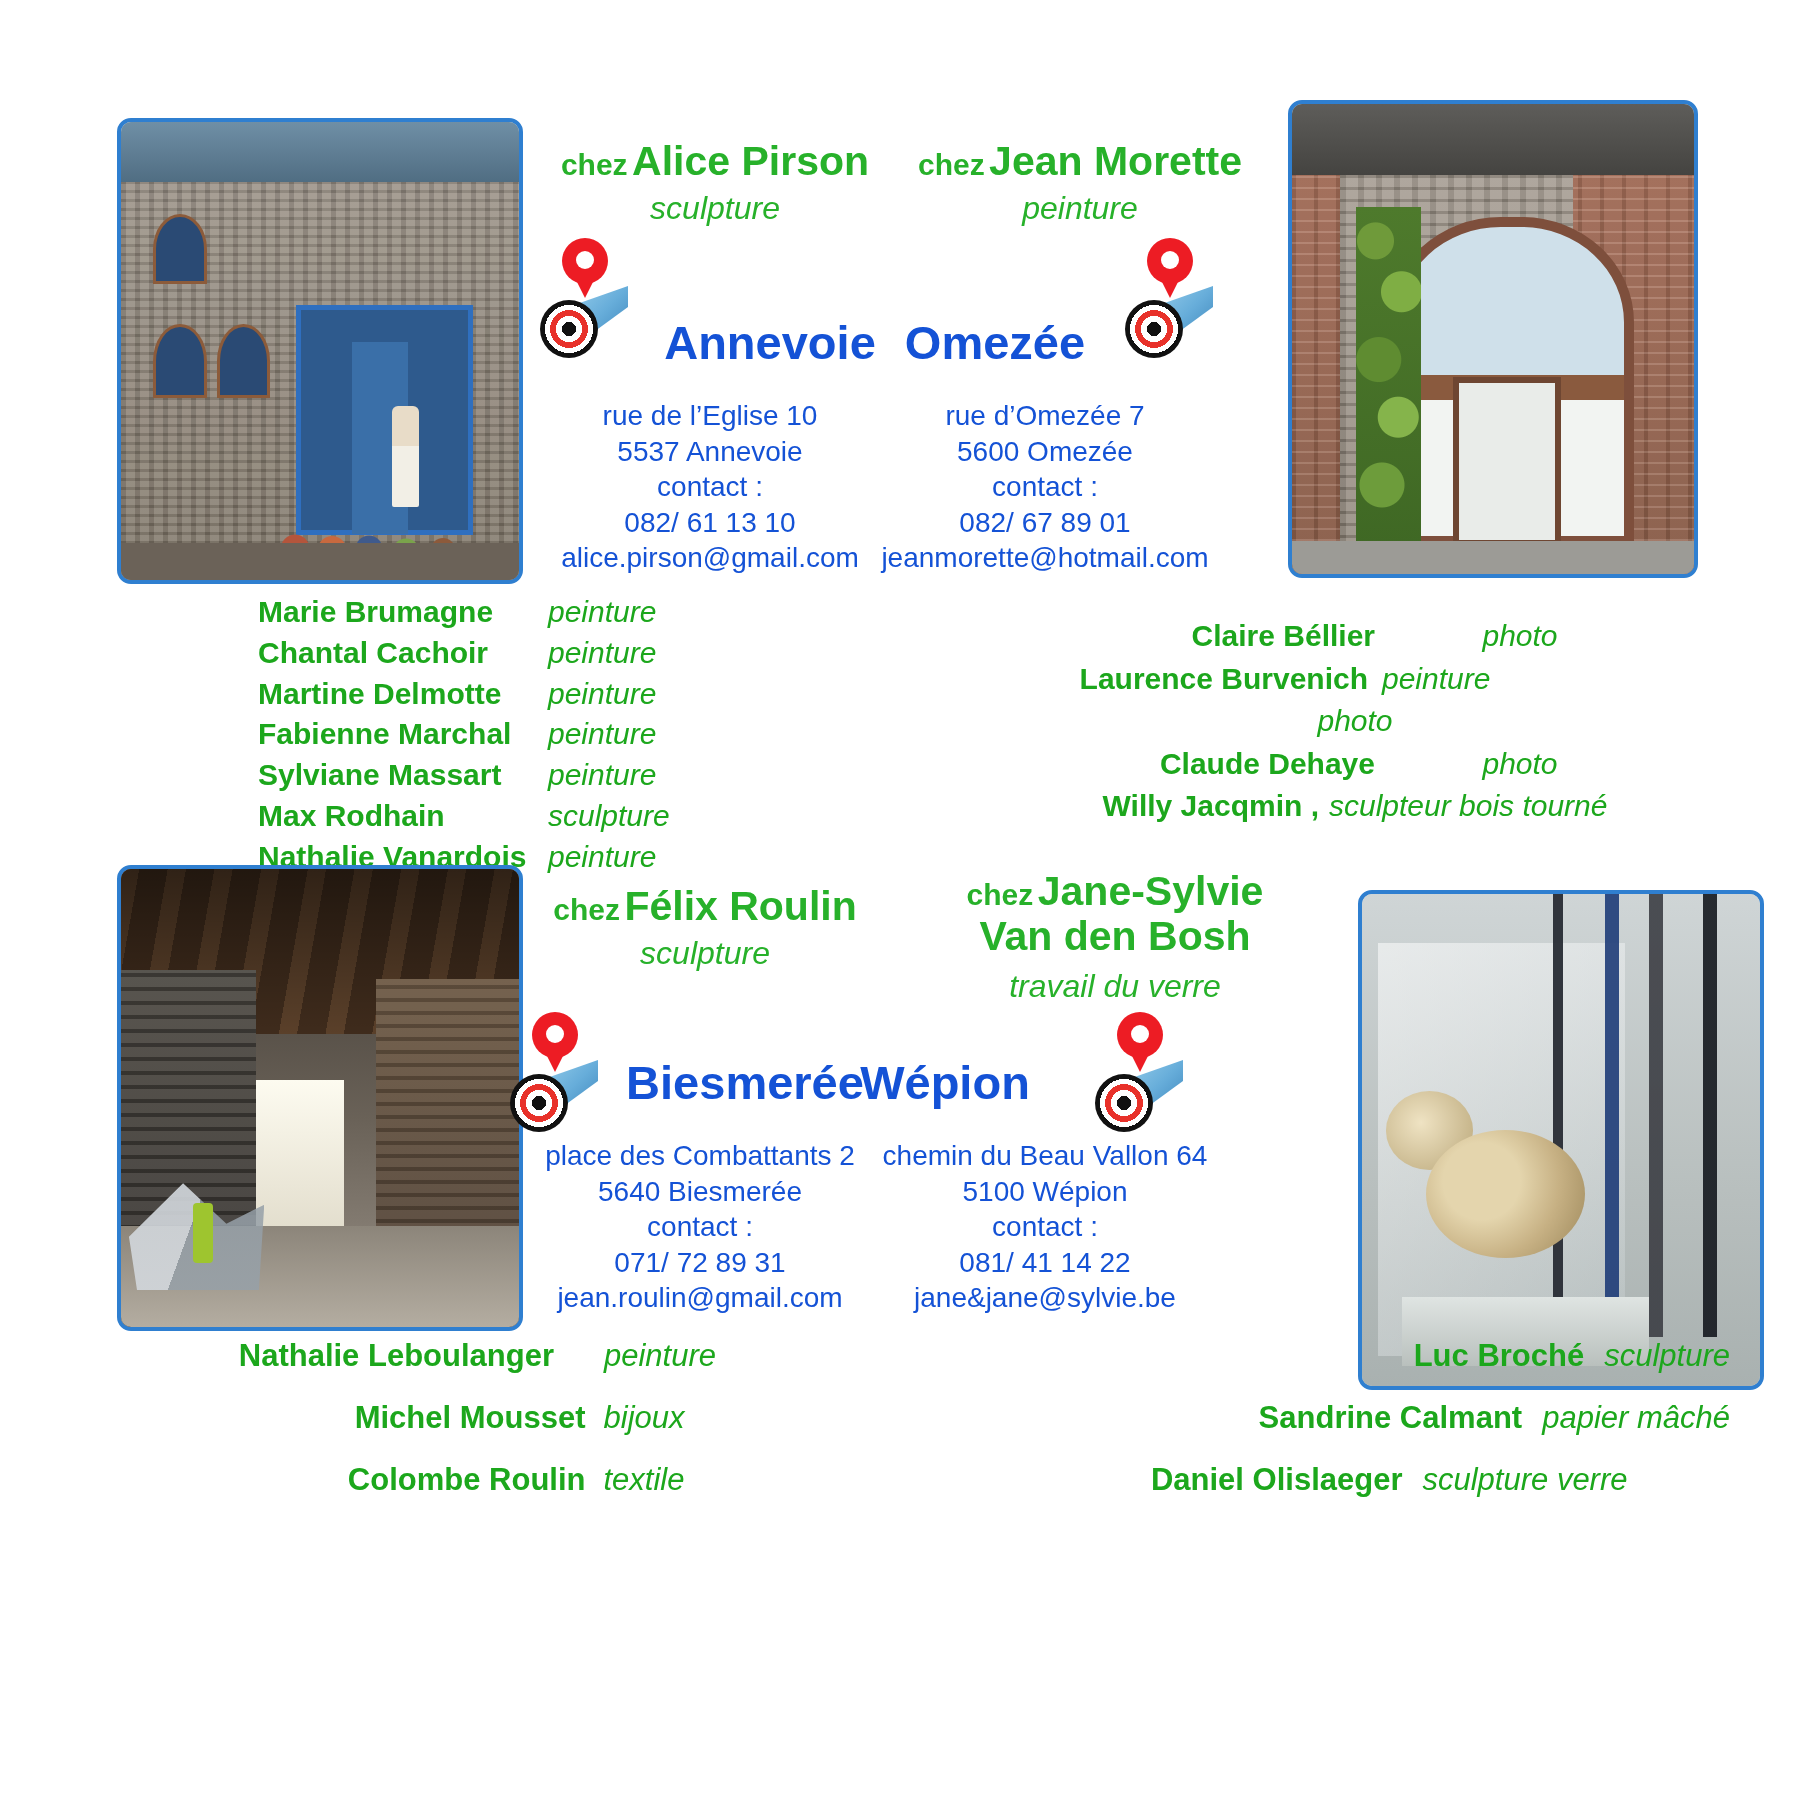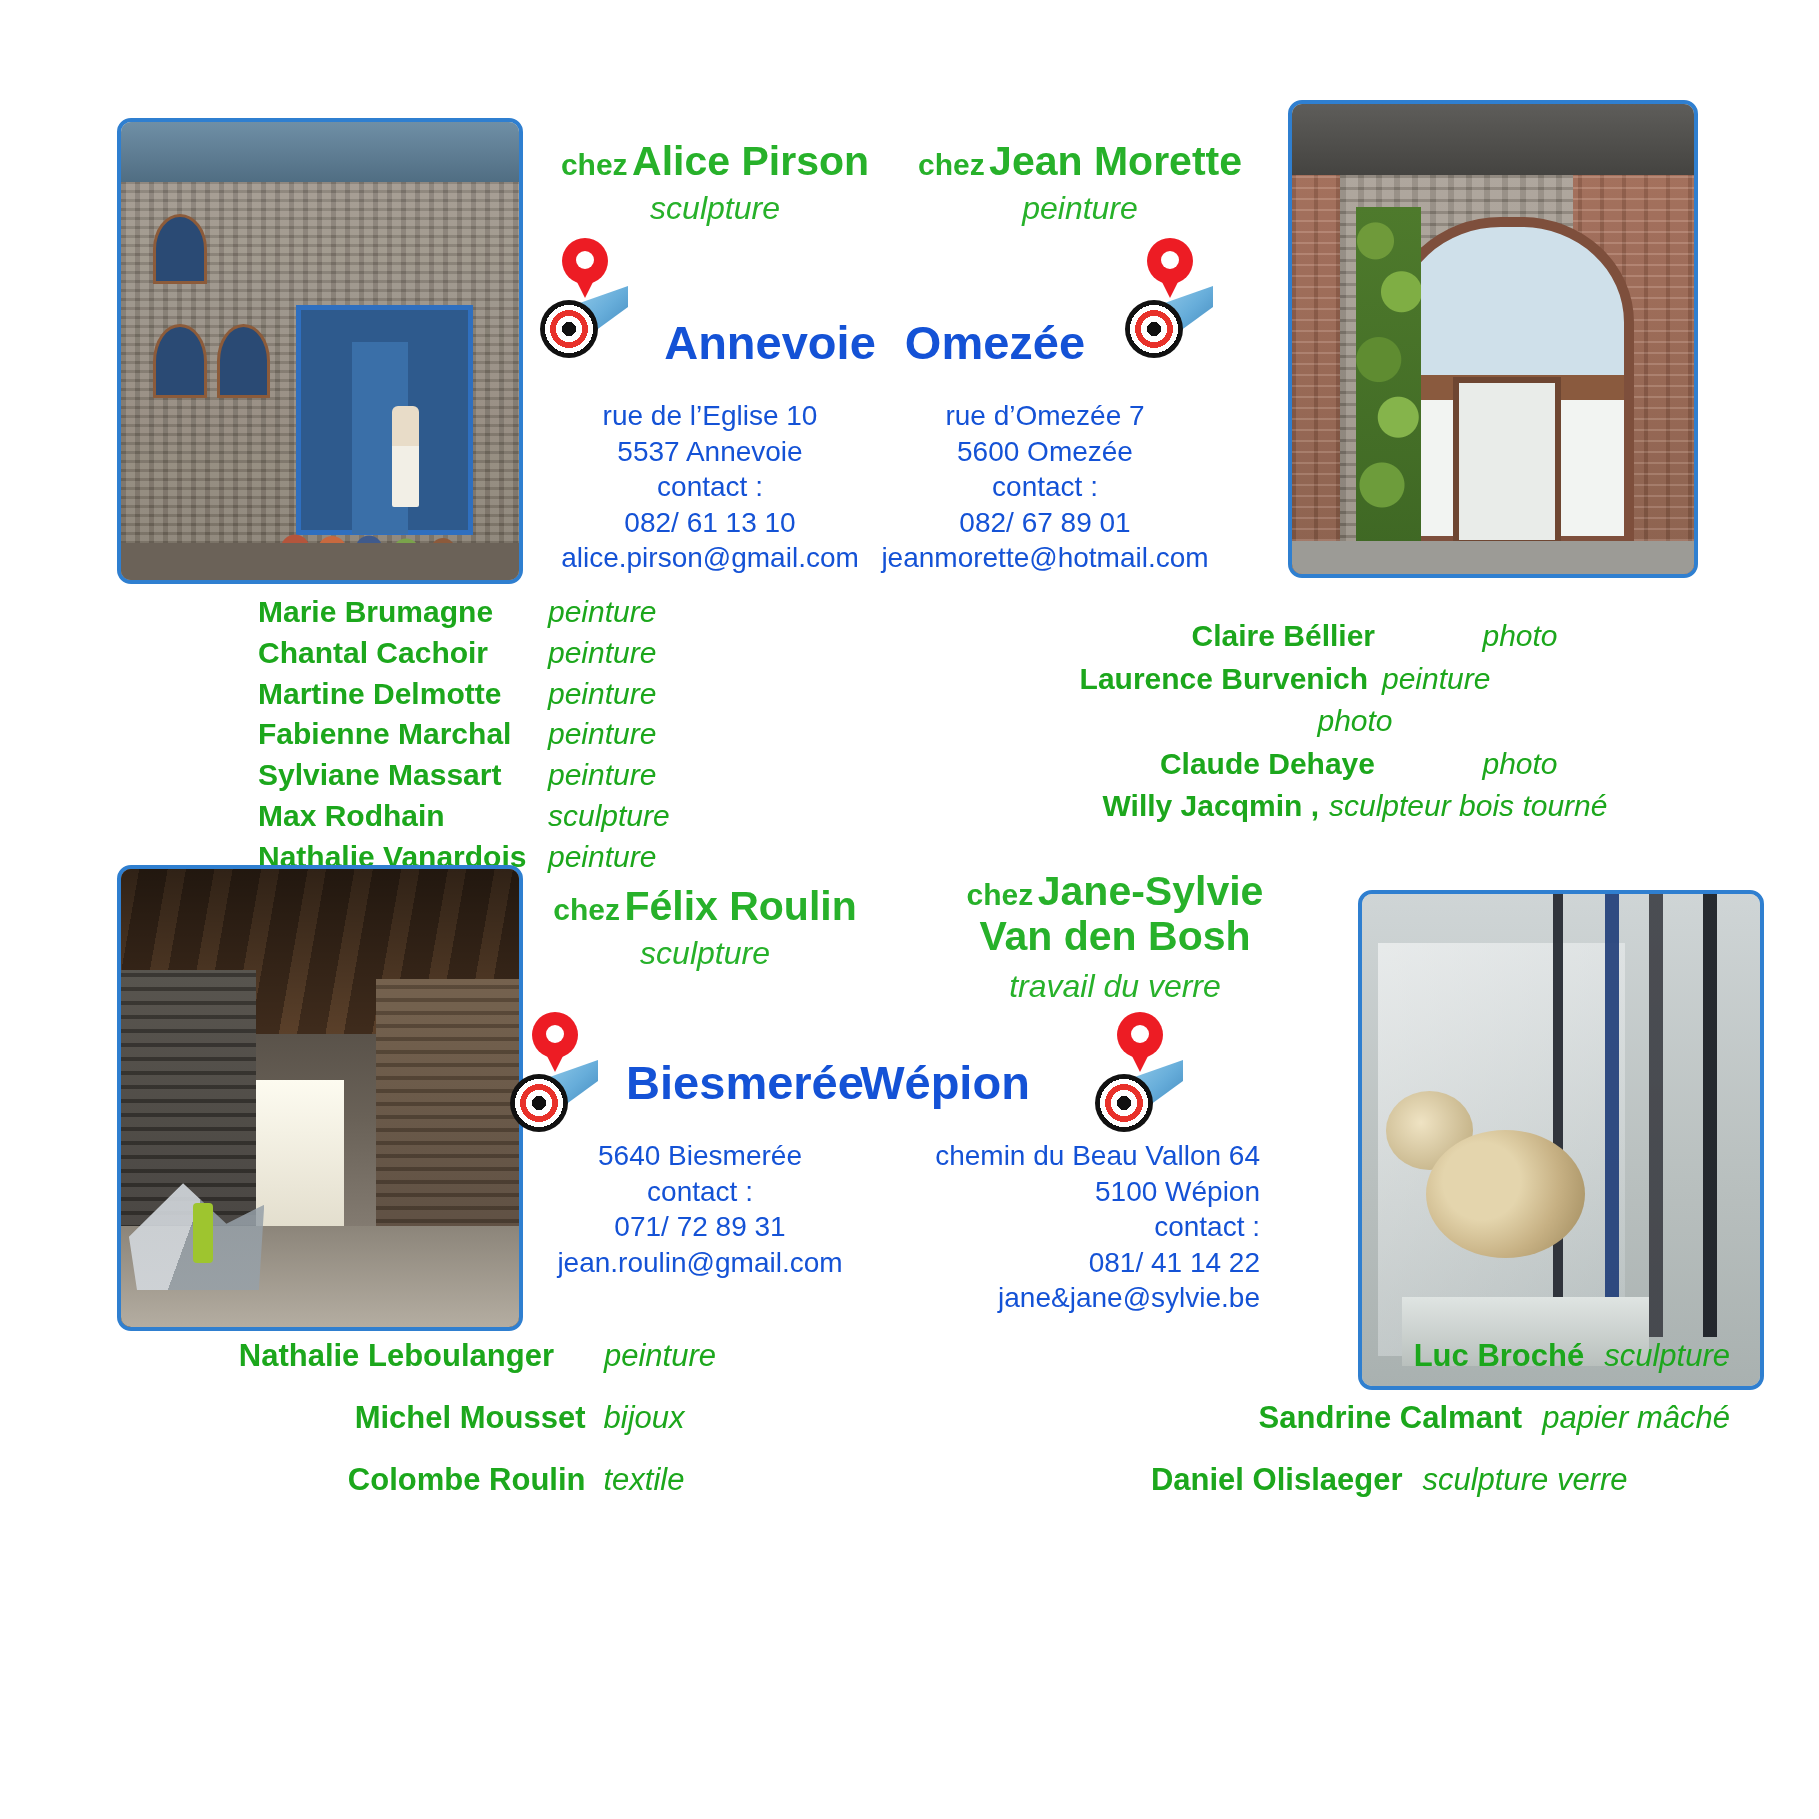--- a/index.html
+++ b/index.html
@@ -460,20 +460,21 @@
       <div class="pin-flag"></div>
       <div class="pin-marker">
           <div class="hole"></div>
         </div>
       <div class="pin-target"></div>
     </div>
 
     <div class="town" style="position:absolute;left:590px;top:155px;width:310px;text-align:center;">Biesmerée</div>
 
     <div class="addr" style="position:absolute;left:500px;top:238px;width:400px;text-align:center;">
+      <div>place des Combattants 2</div>
       <div>5640 Biesmerée</div>
       <div>contact :</div>
       <div>071/ 72 89 31</div>
       <div>jean.roulin@gmail.com</div>
     </div>
 
     <div class="artists" style="left:120px;top:425px;width:680px;font-size:31px;line-height:2.0;">
       <div class="artist-row" style="justify-content:center;gap:32px;">
         <span class="artist-name" style="width:350px;text-align:right;">Nathalie Leboulanger</span>
         <span class="artist-disc" style="padding-left:18px;">peinture</span>
@@ -511,21 +512,21 @@
     <div class="pin-group" style="left:185px;top:112px;">
       <div class="pin-flag"></div>
       <div class="pin-marker">
           <div class="hole"></div>
         </div>
       <div class="pin-target"></div>
     </div>
 
     <div class="town" style="position:absolute;left:-115px;top:155px;width:300px;text-align:center;">Wépion</div>
 
-    <div class="addr" style="position:absolute;left:-80px;top:238px;width:430px;text-align:right;">
+    <div class="addr" style="position:absolute;left:-80px;top:238px;width:430px;text-align:center;">
       <div>chemin du Beau Vallon 64</div>
       <div>5100 Wépion</div>
       <div>contact :</div>
       <div>081/ 41 14  22</div>
       <div>jane&amp;jane@sylvie.be</div>
     </div>
 
     <div class="artists" style="left:60px;top:425px;width:760px;font-size:31px;line-height:2.0;">
       <div class="artist-row" style="justify-content:flex-end;">
         <span class="artist-name" style="width:330px;text-align:right;">Luc Broché</span>

